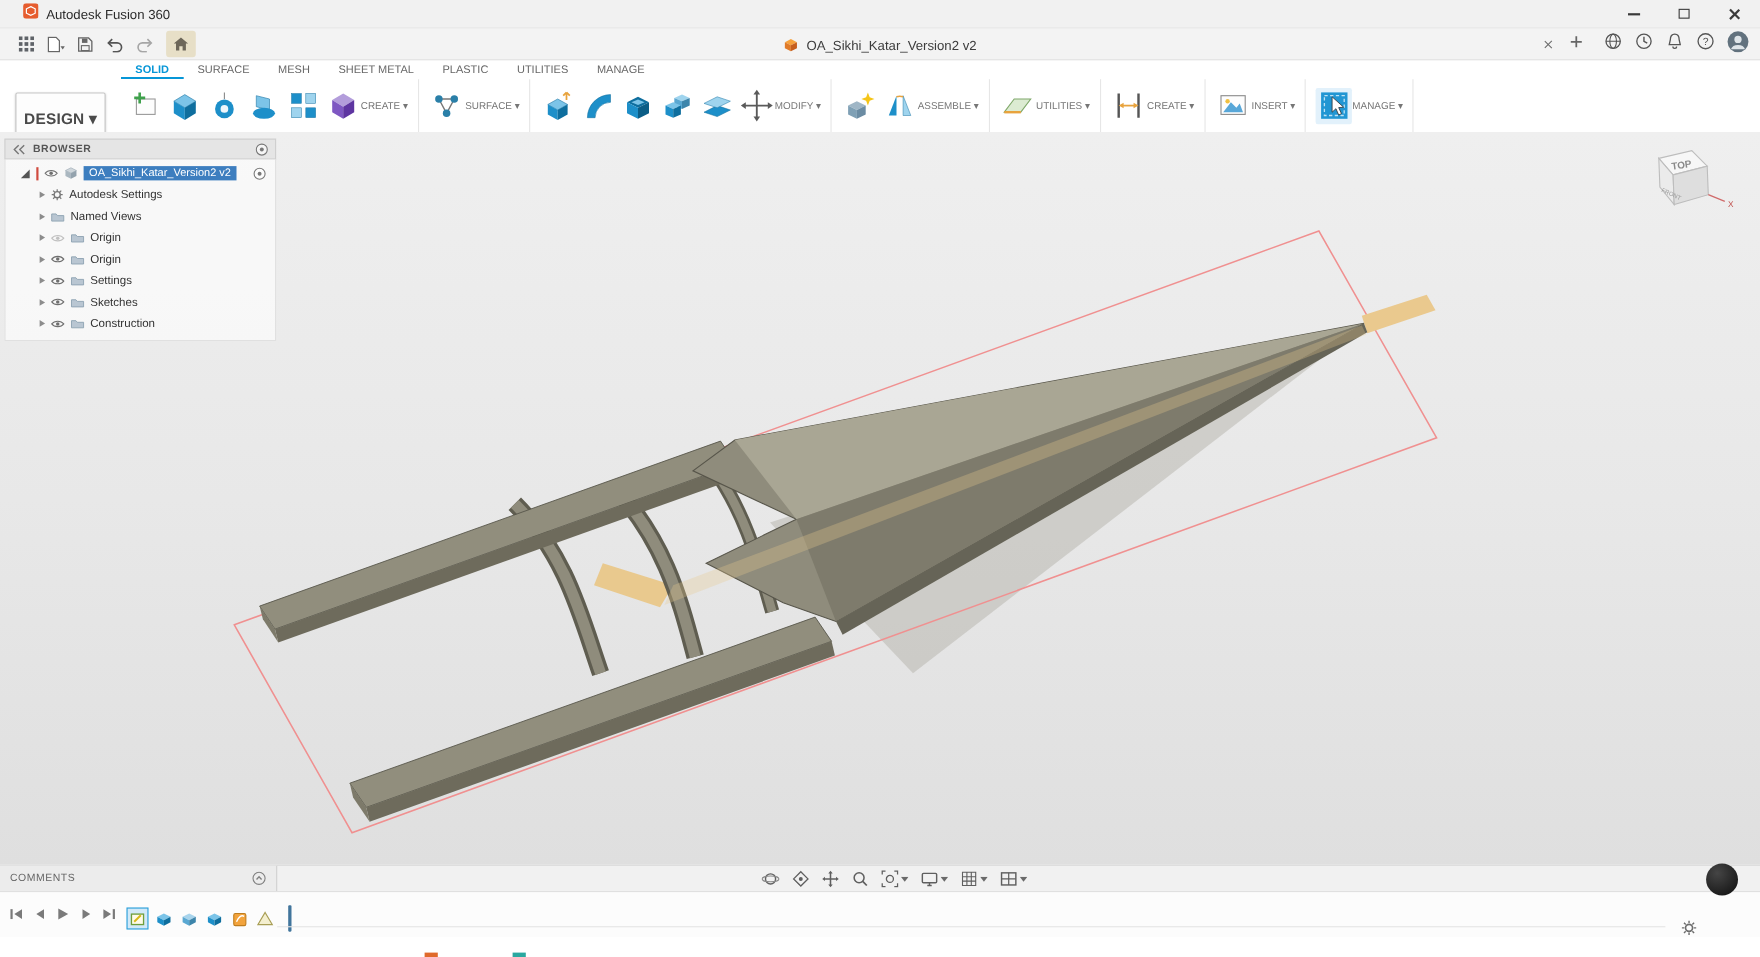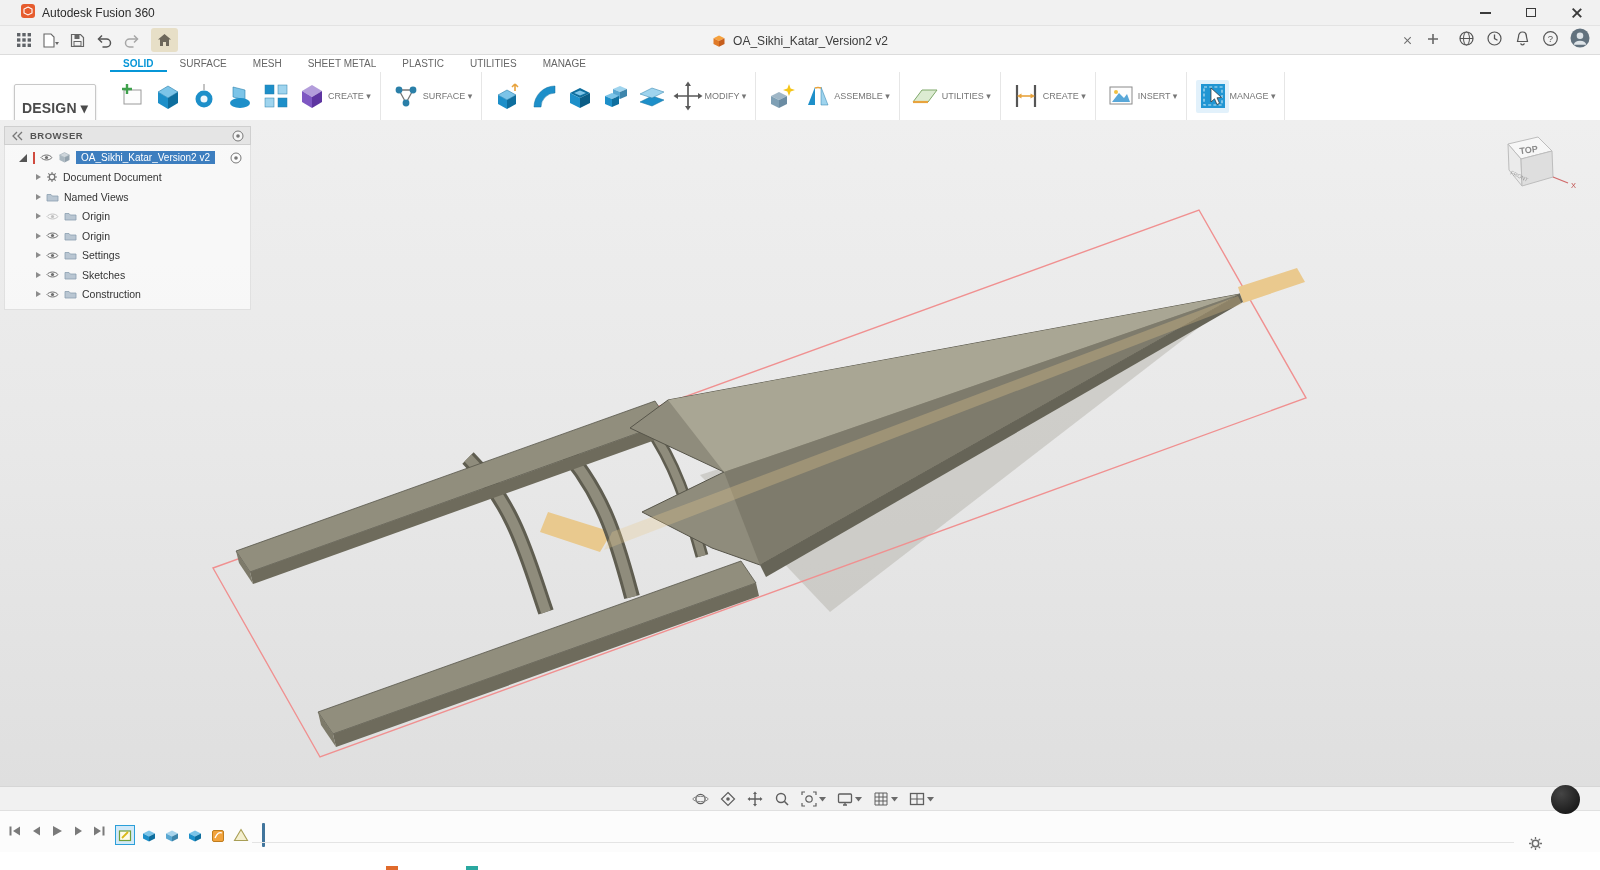--- a/index.html
+++ b/index.html
@@ -518,21 +518,21 @@
           <circle cx="6" cy="6" r="1.8" fill="#787878"></circle>
         </svg>
       </div>
 
       <div class="brow child">
         <div class="tri"></div>
         <svg width="12" height="12">
           <circle cx="6" cy="6" r="2.8" fill="none" stroke="#777" stroke-width="1.3"></circle>
           <path d="M6 1 V3 M6 9 V11 M1 6 H3 M9 6 H11 M2.3 2.3 L3.8 3.8 M8.2 8.2 L9.7 9.7 M9.7 2.3 L8.2 3.8 M3.8 8.2 L2.3 9.7" stroke="#777" stroke-width="1.1"></path>
         </svg>
-        <span>Document Document</span>
+        <span>Autodesk Settings</span>
       </div>
 
       <div class="brow child">
         <div class="tri"></div>
         <svg width="13" height="10">
           <path d="M1 2.5 h4 l1.3 1.5 H12 V9 H1 Z" fill="#b9c6d2" stroke="#8ba0b0" stroke-width=".8"></path>
         </svg>
         <span>Named Views</span>
       </div>
 
@@ -593,20 +593,28 @@
         <svg width="13" height="10">
           <path d="M1 2.5 h4 l1.3 1.5 H12 V9 H1 Z" fill="#b9c6d2" stroke="#8ba0b0" stroke-width=".8"></path>
         </svg>
         <span>Construction</span>
       </div>
     </div>
   </div>
 </div>
 
 <div class="bottomstrip">
+  <div class="comments-bar">
+    <span>COMMENTS</span>
+    <span class="spacer"></span>
+    <svg width="13" height="13">
+      <circle cx="6.5" cy="6.5" r="5.5" fill="none" stroke="#808080"></circle>
+      <path d="M4.2 7.6 L6.5 5 L8.8 7.6" fill="none" stroke="#808080" stroke-width="1.2"></path>
+    </svg>
+  </div>
 
   <div class="navbar">
     <div class="navbtn">
       <svg width="17" height="16">
         <circle cx="8.5" cy="8" r="4.6" fill="none" stroke="#5f5f5f" stroke-width="1.3"></circle>
         <ellipse cx="8.5" cy="8" rx="7.6" ry="2.6" fill="none" stroke="#8a8a8a" stroke-width="1"></ellipse>
       </svg>
     </div>
     <div class="navbtn">
       <svg width="16" height="16">

